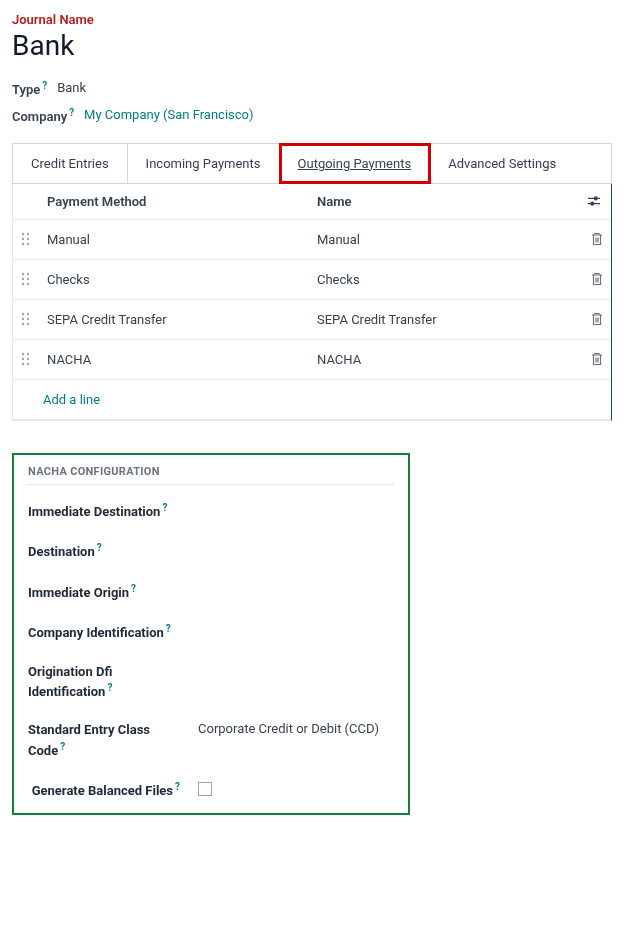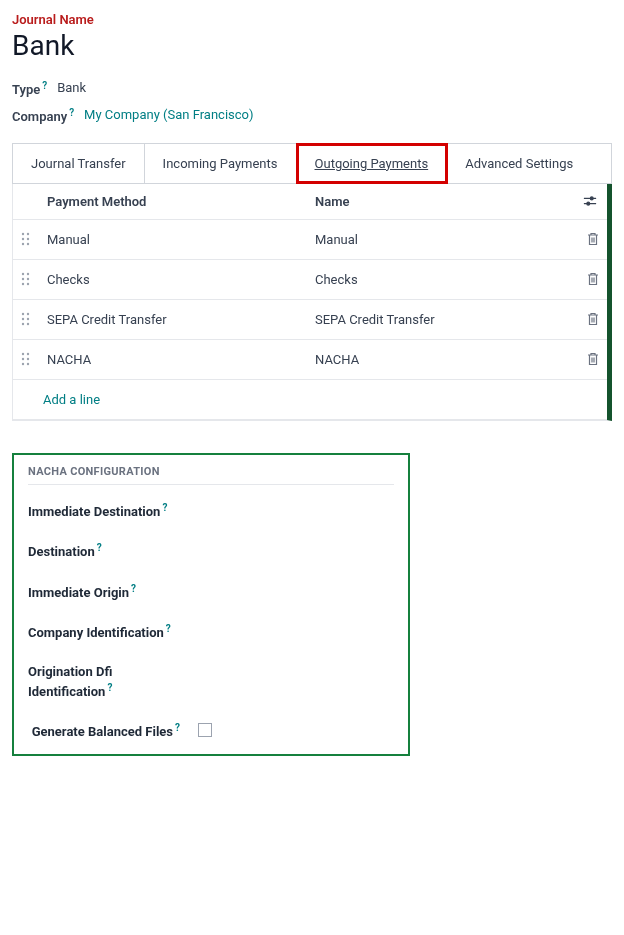--- a/index.html
+++ b/index.html
@@ -64,21 +64,21 @@
     .tab:last-child { border-right: none; }
     .tab.highlighted {
       outline: 3px solid #d30000;
       outline-offset: -2px;
       position: relative;
       z-index: 1;
       text-decoration: underline;
     }
     .table-wrap {
       border-left: 1px solid #e5e7eb;
-      border-right: 5px solid #14532d;
+      border-right: 1px solid #14532d;
       border-bottom: 1px solid #e5e7eb;
     }
     .table {
       width: 100%;
       border-collapse: collapse;
     }
     .table th {
       text-align: left;
       font-weight: 600;
       font-size: 13px;
@@ -162,21 +162,21 @@
 </div>
 
 <div class="meta-row">
   <span class="meta-label">
     <span>Company</span><span class="help-sup">?</span>
   </span>
   <span class="meta-value-link">My Company (San Francisco)</span>
 </div>
 
 <div class="tabs">
-  <div class="tab">Journal Transfer</div>
+  <div class="tab">Credit Entries</div>
   <div class="tab">Incoming Payments</div>
   <div class="tab highlighted">Outgoing Payments</div>
   <div class="tab">Advanced Settings</div>
 </div>
 
 <div class="table-wrap">
 <table class="table">
   <thead>
     <tr>
       <th class="handle-col"></th>
@@ -290,20 +290,26 @@
       <span>Company Identification</span><span class="help-sup">?</span>
     </div>
   </div>
 
   <div class="nacha-field">
     <div class="nacha-label">
       <span>Origination Dfi Identification</span><span class="help-sup">?</span>
     </div>
   </div>
 
+  <div class="nacha-field">
+    <div class="nacha-label">
+      <span>Standard Entry Class Code</span><span class="help-sup">?</span>
+    </div>
+    <div class="nacha-value">Corporate Credit or Debit (CCD)</div>
+  </div>
 
   <div class="nacha-field">
     <div class="nacha-label">
       <span>Generate Balanced Files</span><span class="help-sup">?</span>
     </div>
     <span class="nacha-checkbox"></span>
   </div>
 </div>
 
 </body></html>

